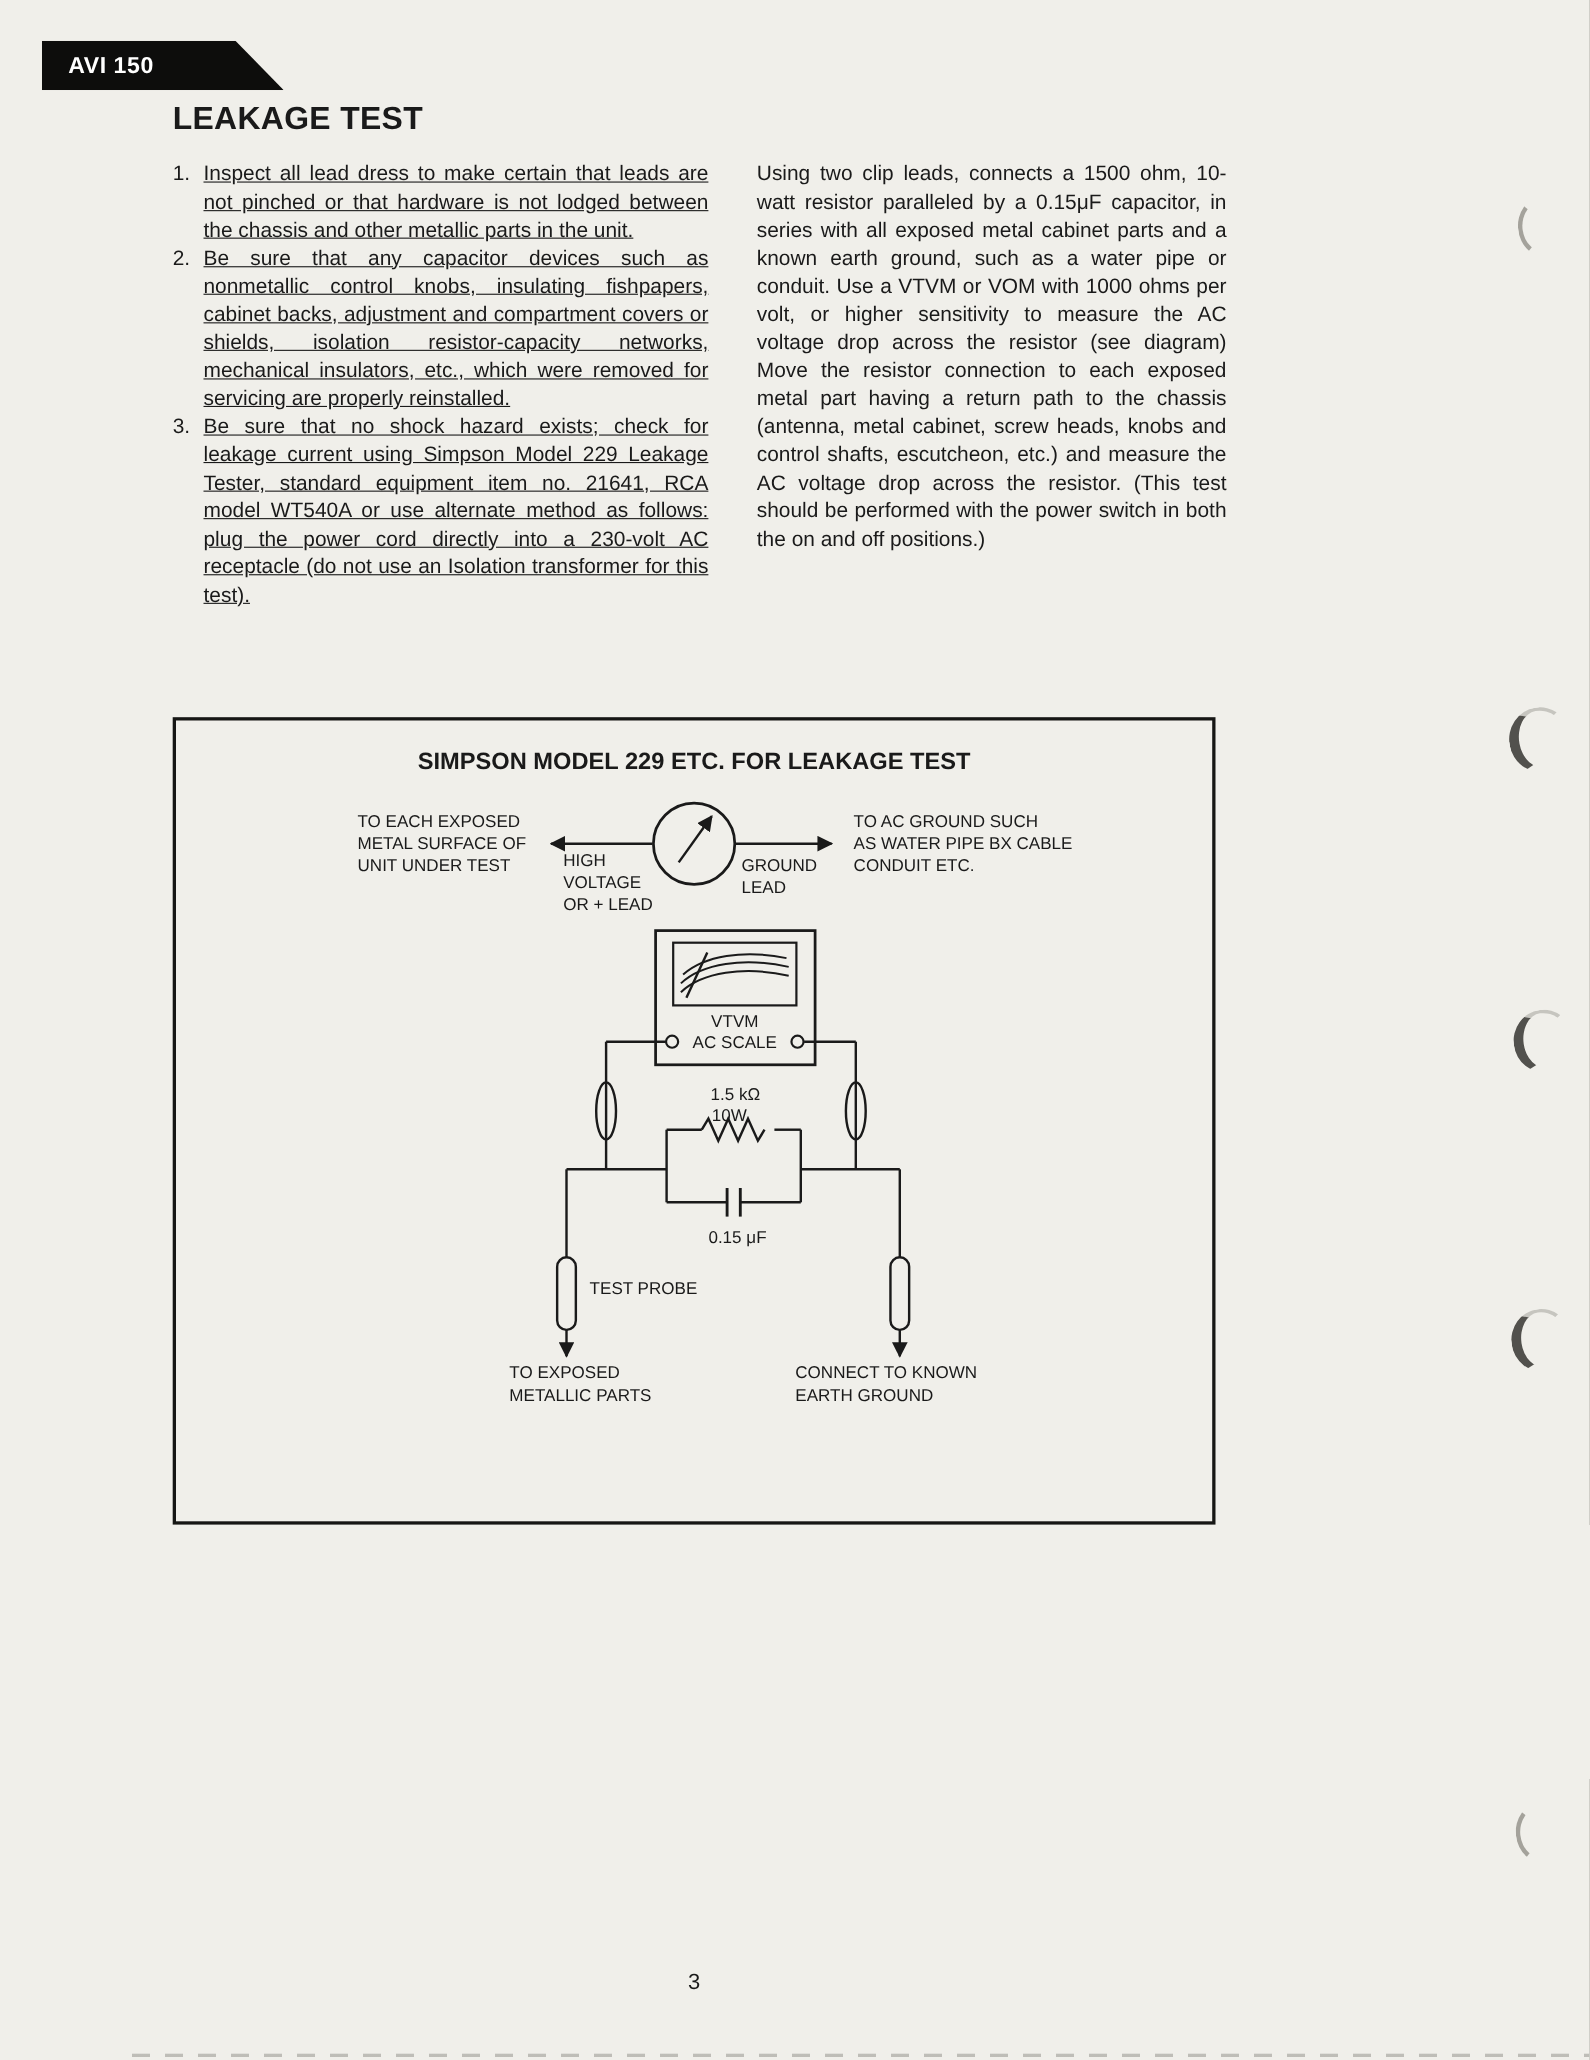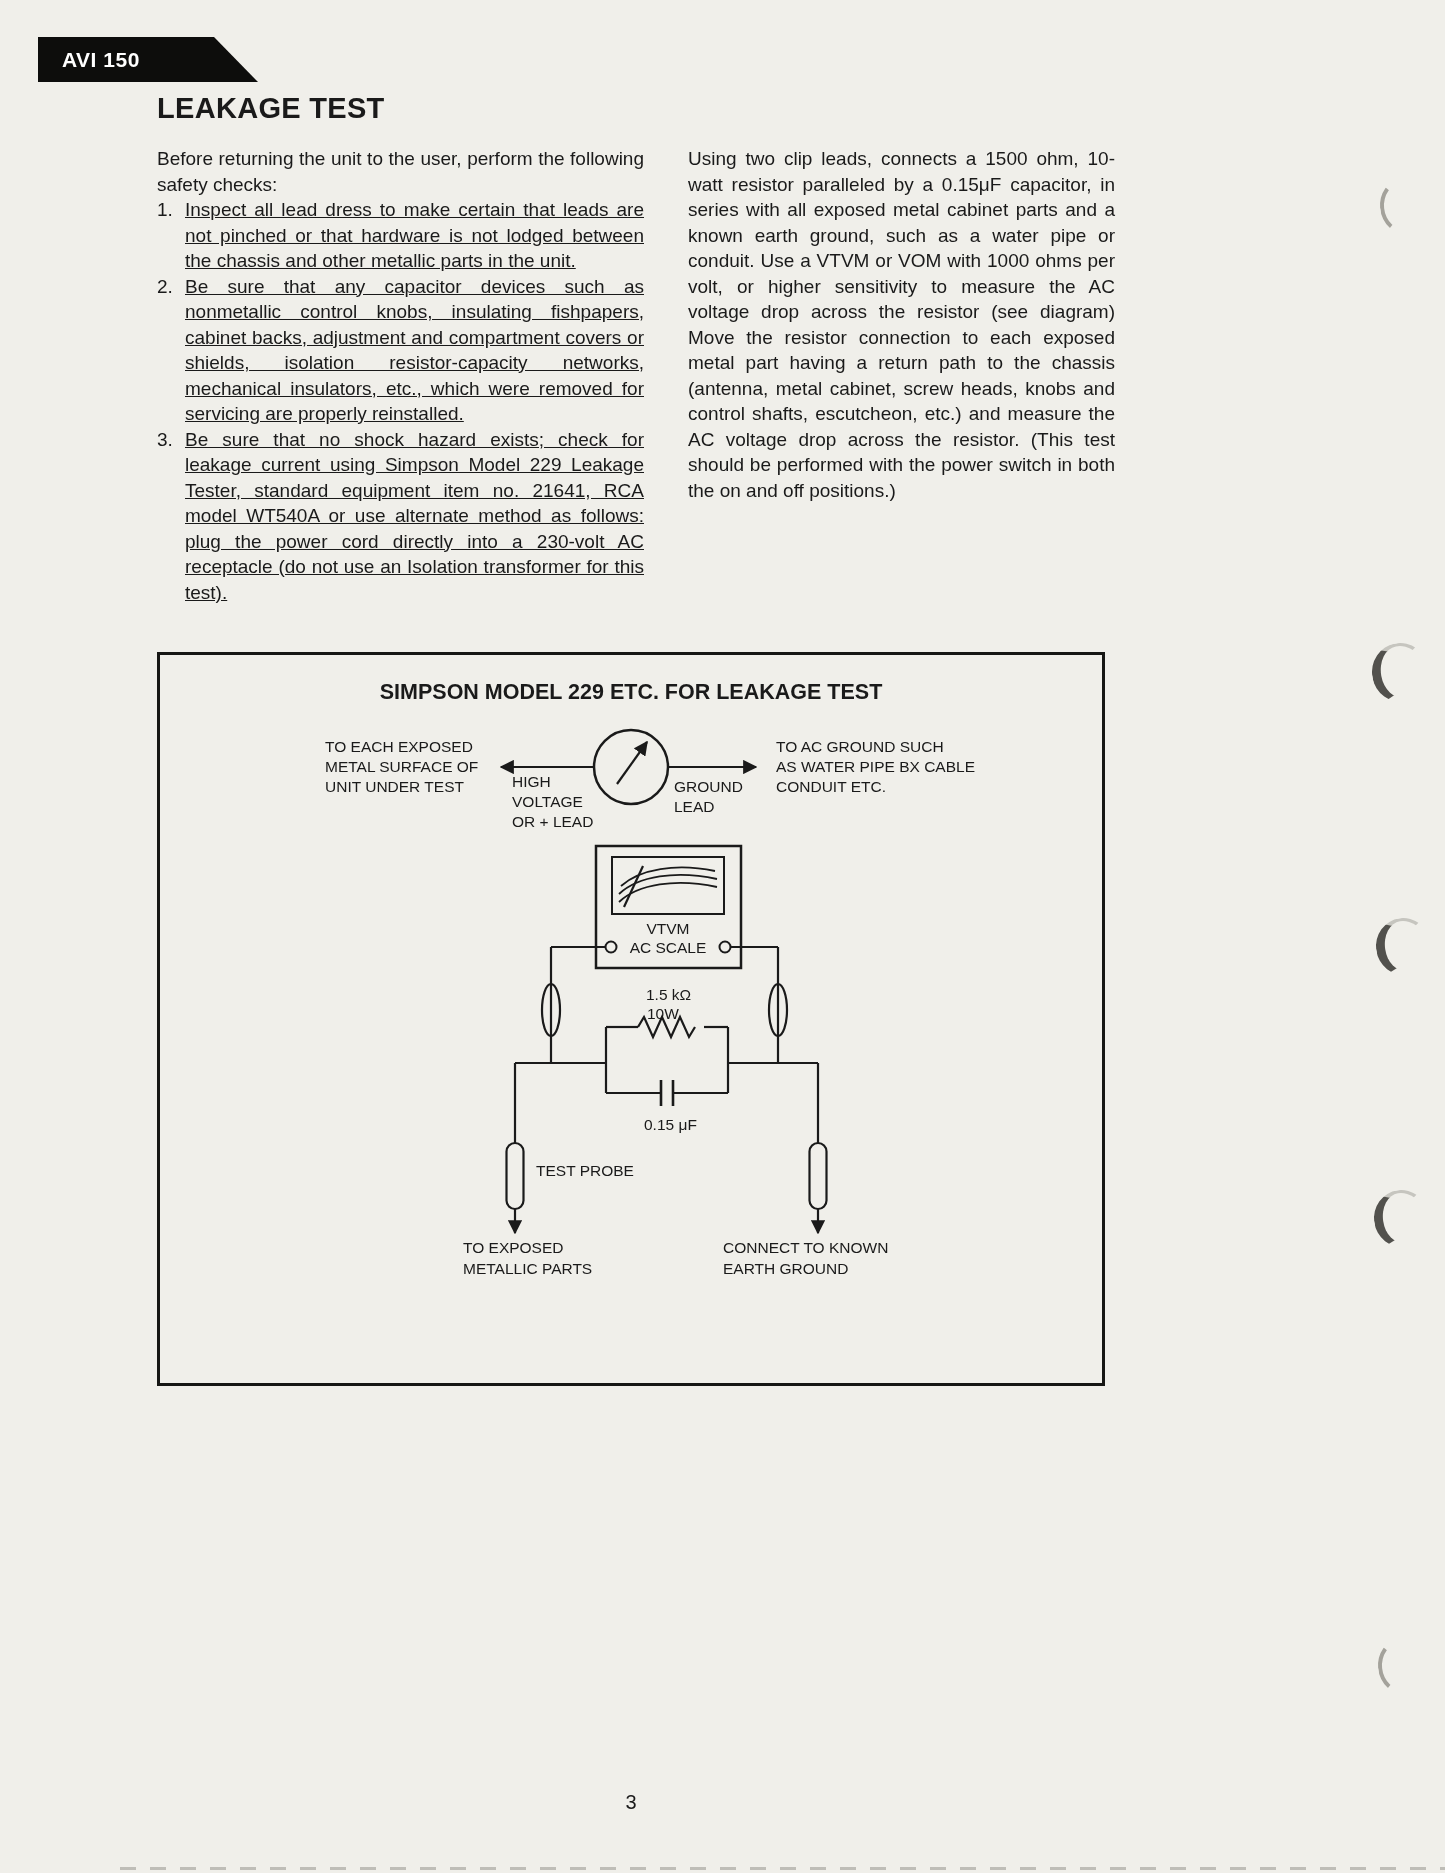--- a/index.html
+++ b/index.html
@@ -64,21 +64,20 @@
 <div class="page">
 
   <div class="header-tab">
     <span>AVI 150</span>
   </div>
 
   <div class="page-title">LEAKAGE TEST</div>
 
   <div class="columns">
     <div class="col-left">
-      <div class="intro">Before returning the unit to the user, perform the following safety checks:</div>
       <div class="list-item">
         <span class="list-num">1.</span>
         <span class="list-text">Inspect all lead dress to make certain that leads are not pinched or that hardware is not lodged between the chassis and other metallic parts in the unit.</span>
       </div>
       <div class="list-item">
         <span class="list-num">2.</span>
         <span class="list-text">Be sure that any capacitor devices such as nonmetallic control knobs, insulating fishpapers, cabinet backs, adjustment and compartment covers or shields, isolation resistor-capacity networks, mechanical insulators, etc., which were removed for servicing are properly reinstalled.</span>
       </div>
       <div class="list-item">
         <span class="list-num">3.</span>

